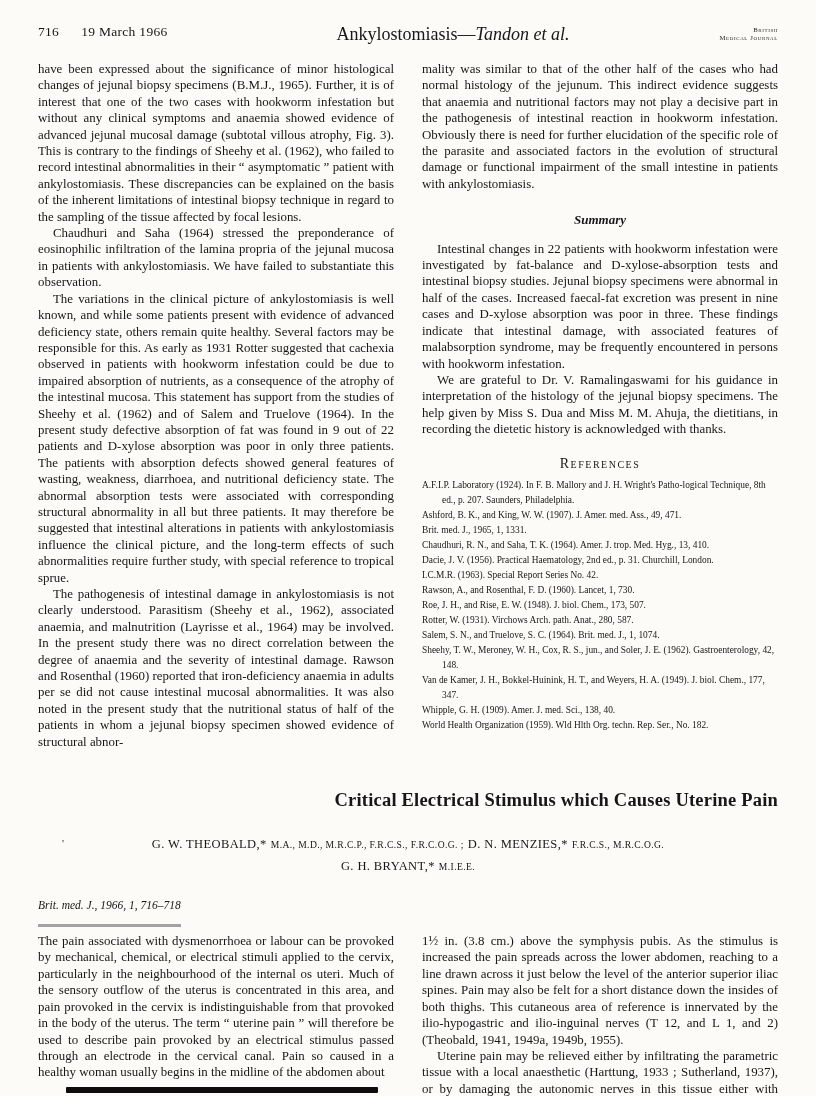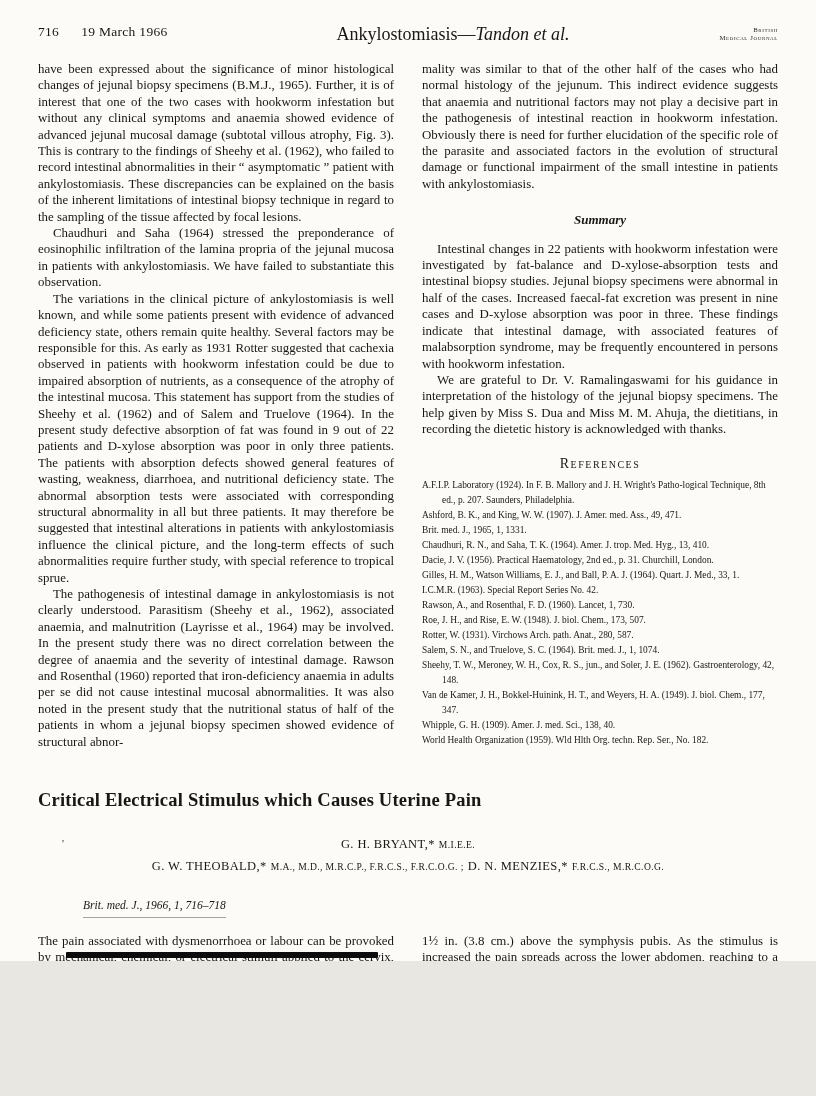--- a/index.html
+++ b/index.html
@@ -1,19 +1,19 @@
 <!DOCTYPE html>
 <html><head>
 <meta charset="utf-8">
 <style>
   * { margin:0; padding:0; box-sizing:border-box; }
   html,body { background:#e9e7e2; }
   .page {
     position:relative;
-    width:816px; height:961px;
+    width:816px; height:1096px;
     margin:0 auto;
     background:#fcfbf8;
     color:#191715;
     font-family:"Liberation Serif","DejaVu Serif",serif;
     padding:24px 38px 0 38px;
     overflow:hidden;
   }
   
   .header { display:flex; align-items:flex-start; margin-bottom:16px; }
   .header-left { width:210px; font-size:13.5px; letter-spacing:.3px; }
@@ -29,27 +29,27 @@
   .body-text p.indent { text-indent:15px; }
   .top-columns { min-height:628px; }
   
   .summary-head { text-align:center; font-weight:bold; font-size:13px; margin:20px 0 12px;font-style:italic; }
   .ack { margin-top:14px; }
   .refs-head { text-align:center; font-variant:small-caps; letter-spacing:1.5px; font-size:14px; margin:18px 0 6px; }
   .refs { font-size:9.4px; line-height:15px; }
   .refs .ref { padding-left:20px; text-indent:-20px; text-align:left; }
   
   .article2 { margin-top:40px; }
-  .a2-title { text-align:left; font-weight:bold; font-size:18.5px; letter-spacing:.2px; }
+  .a2-title { text-align:right; font-weight:bold; font-size:18.5px; letter-spacing:.2px; }
   .a2-authors { position:relative; text-align:center; margin-top:22px; line-height:20px; }
   .a2-authors .name { font-size:12.5px; letter-spacing:.4px; }
   .a2-authors .qual { font-size:9.6px; letter-spacing:.4px; }
   .a2-authors .stray { position:absolute; left:24px; top:0; font-size:11px; }
   .a2-citation { margin-top:22px; font-size:11.5px; }
-  .a2-citation span { font-style:italic; border-bottom:1px solid #a3a3a3; padding-bottom:6px;margin-left:45px; }
+  .a2-citation span { font-style:italic; border-bottom:3px solid #a3a3a3; padding-bottom:13px; }
   .a2-columns { margin-top:22px; }
   .footnote { margin-top:30px; font-size:10.6px; letter-spacing:.2px; }
   
   .scan-bar { position:absolute; left:66px; bottom:3px; width:312px; height:6px; background:#0c0c0c; border-radius:1px; }
 </style>
 </head>
 <body>
 
 <div class="page">
 
@@ -78,48 +78,47 @@
       <div class="summary-head">Summary</div>
       <p class="indent">Intestinal changes in 22 patients with hookworm infestation were investigated by fat-balance and D-xylose-absorption tests and intestinal biopsy studies.  Jejunal biopsy specimens were abnormal in half of the cases.  Increased faecal-fat excretion was present in nine cases and D-xylose absorption was poor in three.  These findings indicate that intestinal damage, with associated features of malabsorption syndrome, may be frequently encountered in persons with hookworm infestation.</p>
       <p class="indent ack">We are grateful to Dr. V. Ramalingaswami for his guidance in interpretation of the histology of the jejunal biopsy specimens.  The help given by Miss S. Dua and Miss M. M. Ahuja, the dietitians, in recording the dietetic history is acknowledged with thanks.</p>
       <div class="refs-head">References</div>
       <div class="refs">
         <div class="ref">A.F.I.P. Laboratory (1924).  In F. B. Mallory and J. H. Wright's Patho-logical Technique, 8th ed., p. 207.  Saunders, Philadelphia.</div>
         <div class="ref">Ashford, B. K., and King, W. W. (1907).  J. Amer. med. Ass., 49, 471.</div>
         <div class="ref">Brit. med. J., 1965, 1, 1331.</div>
         <div class="ref">Chaudhuri, R. N., and Saha, T. K. (1964).  Amer. J. trop. Med. Hyg., 13, 410.</div>
         <div class="ref">Dacie, J. V. (1956).  Practical Haematology, 2nd ed., p. 31.  Churchill, London.</div>
-        <div class="ref">Gilles, H. M., Watson Williams, E. J., and Ball, P. A. J. (1964).  Quart. J. Med., 33, 1.</div>
         <div class="ref">I.C.M.R. (1963).  Special Report Series No. 42.</div>
         <div class="ref">Rawson, A., and Rosenthal, F. D. (1960).  Lancet, 1, 730.</div>
         <div class="ref">Roe, J. H., and Rise, E. W. (1948).  J. biol. Chem., 173, 507.</div>
         <div class="ref">Rotter, W. (1931).  Virchows Arch. path. Anat., 280, 587.</div>
         <div class="ref">Salem, S. N., and Truelove, S. C. (1964).  Brit. med. J., 1, 1074.</div>
         <div class="ref">Sheehy, T. W., Meroney, W. H., Cox, R. S., jun., and Soler, J. E. (1962).  Gastroenterology, 42, 148.</div>
         <div class="ref">Van de Kamer, J. H., Bokkel-Huinink, H. T., and Weyers, H. A. (1949).  J. biol. Chem., 177, 347.</div>
         <div class="ref">Whipple, G. H. (1909).  Amer. J. med. Sci., 138, 40.</div>
         <div class="ref">World Health Organization (1959).  Wld Hlth Org. techn. Rep. Ser., No. 182.</div>
       </div>
     </div>
   </div>
 
   <div class="article2">
     <div class="a2-title">Critical Electrical Stimulus which Causes Uterine Pain</div>
 
     <div class="a2-authors">
       <span class="stray">'</span>
       <div>
-        <span class="name">G. H. BRYANT,*</span>
-        <span class="qual">M.I.E.E.</span>
-      </div>
-      <div>
         <span class="name">G. W. THEOBALD,*</span>
         <span class="qual">M.A., M.D., M.R.C.P., F.R.C.S., F.R.C.O.G. ;</span>
         <span class="name">D. N. MENZIES,*</span>
         <span class="qual">F.R.C.S., M.R.C.O.G.</span>
+      </div>
+      <div>
+        <span class="name">G. H. BRYANT,*</span>
+        <span class="qual">M.I.E.E.</span>
       </div>
     </div>
 
     <div class="a2-citation">
       <span>Brit. med. J., 1966, 1, 716–718</span>
     </div>
 
     <div class="columns a2-columns body-text">
       <div class="col">
         <p>The pain associated with dysmenorrhoea or labour can be provoked by mechanical, chemical, or electrical stimuli applied to the cervix, particularly in the neighbourhood of the internal os uteri.  Much of the sensory outflow of the uterus is concentrated in this area, and pain provoked in the cervix is indistinguishable from that provoked in the body of the uterus.  The term “ uterine pain ” will therefore be used to describe pain provoked by an electrical stimulus passed through an electrode in the cervical canal. Pain so caused in a healthy woman usually begins in the midline of the abdomen about</p>

